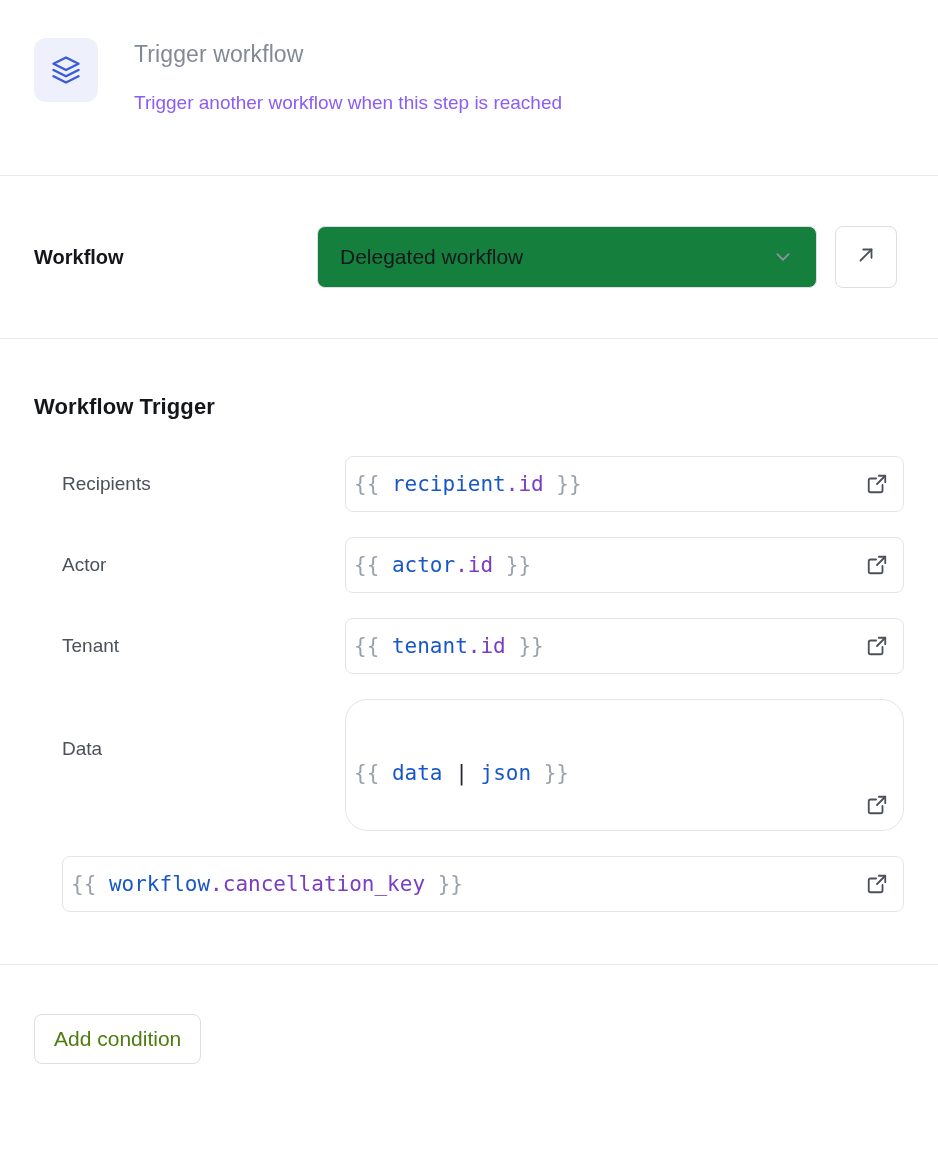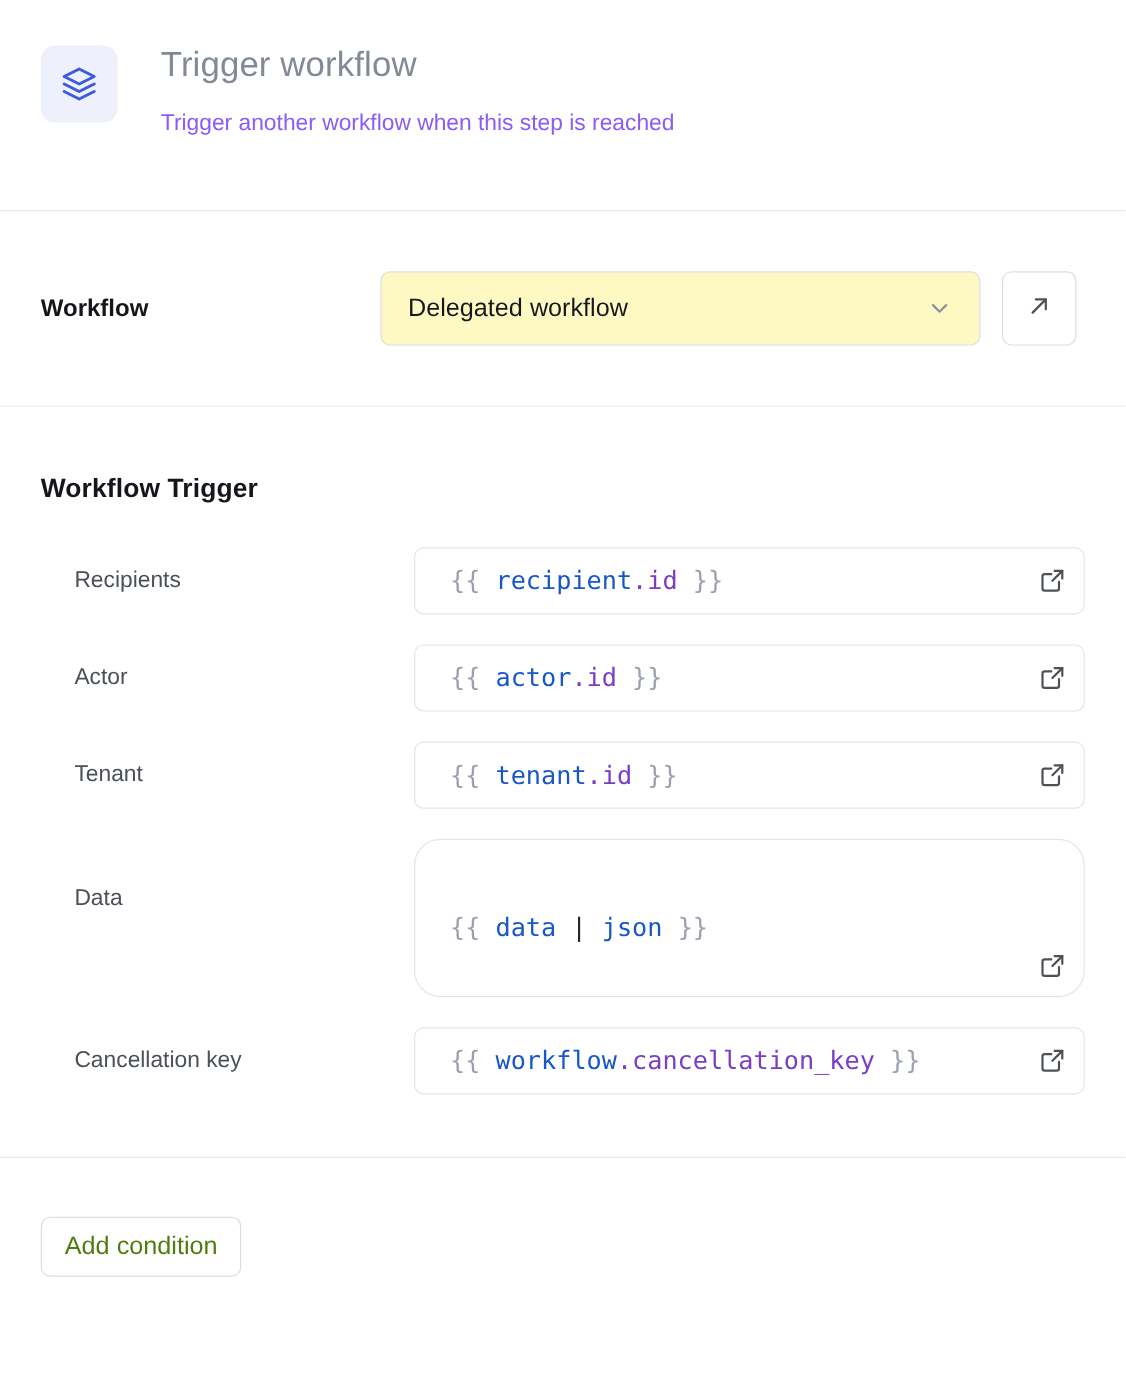--- a/index.html
+++ b/index.html
@@ -42,21 +42,21 @@
     justify-content: center;
     margin-top: 3px;
   }
   .header-icon-box svg { display: block; }
 
   .header-text {
     margin-left: 36px;
     padding-top: 2px;
   }
   .header-title {
-    font-size: 29px;
+    font-size: 23px;
     line-height: 34px;
     color: #838a97;
     font-weight: 400;
     letter-spacing: 0.1px;
     white-space: nowrap;
   }
   .header-subtitle {
     margin-top: 19px;
     font-size: 19px;
     line-height: 25px;
@@ -90,21 +90,21 @@
     position: relative;
     width: 500px;
     height: 62px;
   }
   .select-box {
     width: 500px;
     height: 62px;
     box-sizing: border-box;
     border: 1px solid #dcdee3;
     border-radius: 8px;
-    background: #fef9c3;
+    background: #15803d;
     display: flex;
     align-items: center;
     padding: 0 22px;
     font-size: 21px;
     color: #15181d;
     cursor: pointer;
   }
   .select-value { flex: 1; }
   .chevron { display: flex; align-items: center; justify-content: center; }
 
@@ -155,21 +155,21 @@
   .code-input {
     position: relative;
     flex: 1;
     box-sizing: border-box;
     border: 1px solid #e3e5e9;
     border-radius: 8px;
     background: #ffffff;
     min-height: 56px;
     display: flex;
     align-items: center;
-    padding: 0 50px 0 29px;
+    padding: 0 50px 0 8px;
     cursor: text;
   }
   .code-input.textarea {
     min-height: 132px;
     align-items: center;
     padding-top: 15px;
     border-radius: 22px;
   }
   .code-text {
     font-family: "DejaVu Sans Mono", "Liberation Mono", monospace;
@@ -327,21 +327,20 @@
             <span class="expand-icon">
               <svg width="22" height="22" viewBox="0 0 24 24" fill="none" stroke="#4c5159" stroke-width="2" stroke-linecap="round" stroke-linejoin="round">
                 <path d="M14 3h7v7"></path>
                 <path d="M21 3l-9 9"></path>
                 <path d="M18 13v6a2 2 0 0 1-2 2H5a2 2 0 0 1-2-2V8a2 2 0 0 1 2-2h6"></path>
               </svg>
             </span>
           </div>
         </div>
         <div class="field-row">
-          <div class="field-label">Cancellation key</div>
           <div class="code-input">
             <div class="code-text"><span class="br">{{ </span><span class="obj">workflow</span><span class="prop">.cancellation_key</span><span class="br"> }}</span></div>
             <span class="expand-icon">
               <svg width="22" height="22" viewBox="0 0 24 24" fill="none" stroke="#4c5159" stroke-width="2" stroke-linecap="round" stroke-linejoin="round">
                 <path d="M14 3h7v7"></path>
                 <path d="M21 3l-9 9"></path>
                 <path d="M18 13v6a2 2 0 0 1-2 2H5a2 2 0 0 1-2-2V8a2 2 0 0 1 2-2h6"></path>
               </svg>
             </span>
           </div>

